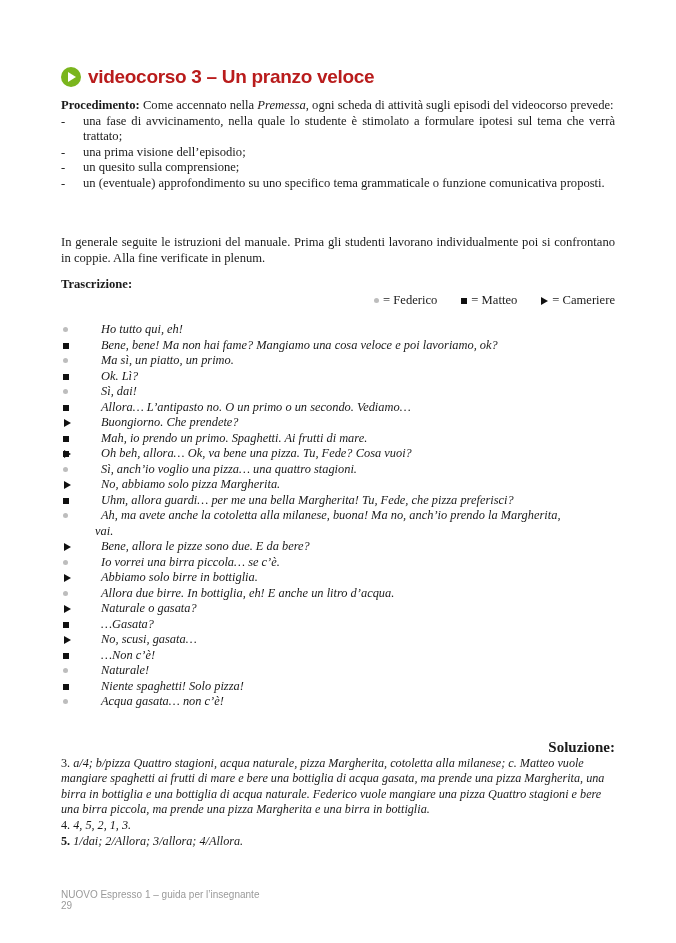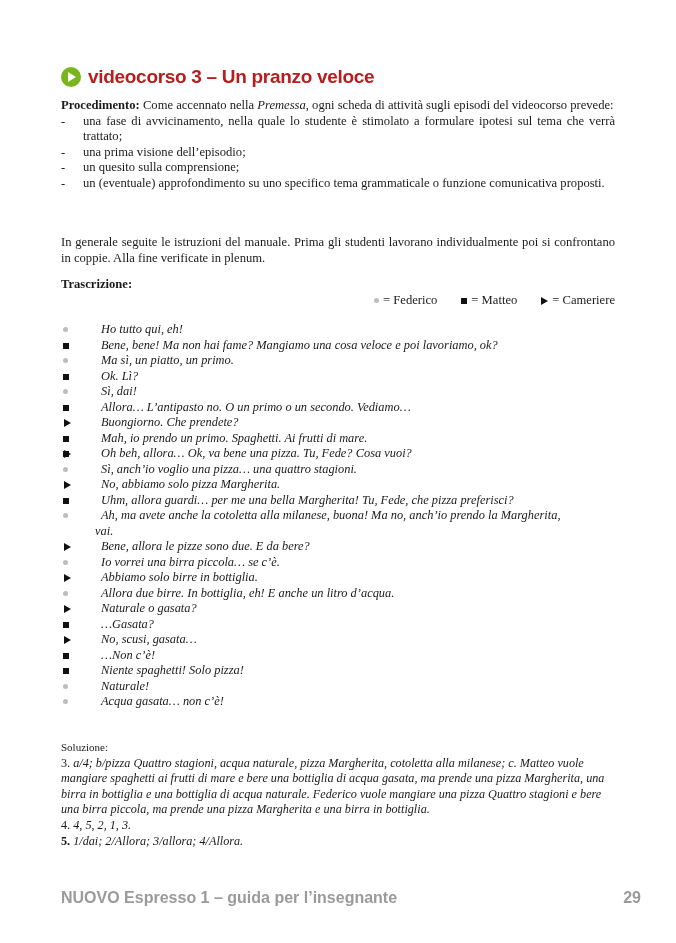--- a/index.html
+++ b/index.html
@@ -37,26 +37,26 @@
     .legend-item { display: flex; align-items: center; gap: 4px; }
     .mk-dot { display: inline-block; width: 5px; height: 5px; border-radius: 50%; background: #bdbdbd; }
     .mk-sq { display: inline-block; width: 6px; height: 6px; background: #111; }
     .mk-tri { display: inline-block; width: 0; height: 0; border-left: 7px solid #111; border-top: 4px solid transparent; border-bottom: 4px solid transparent; }
     .dialogue { position: absolute; left: 0; top: 322px; width: 554px; }
     .line { position: relative; font-style: italic; font-size: 12.4px; line-height: 15.5px; padding-left: 40px; }
     .line .marker { position: absolute; left: 2px; top: 5px; }
     .line .marker.mk-tri { left: 3px; top: 4px; }
     .line .cont { display: block; margin-left: -6px; }
     .solution { position: absolute; left: 0; top: 740px; width: 554px; font-size: 12.2px; line-height: 15.6px; }
-    .solution .label { font-weight: normal; font-size: 11px; }
+    .solution .label { font-weight: bold; font-size: 15px; text-align: right; }
     .solution .it { font-style: italic; }
     .footer {
       position: absolute; left: 61px; top: 889px; width: 580px;
-      font-family: "Liberation Sans", "DejaVu Sans", sans-serif; font-size: 16px;
-      color: #9a9a9a; font-weight: bold; display: flex; justify-content: space-between;
+      font-family: "Liberation Sans", "DejaVu Sans", sans-serif; font-size: 10px;
+      color: #9a9a9a; font-weight: normal; display: flex; justify-content: space-between; flex-direction: column;
     }
   </style>
 </head>
 <body>
 
 <div class="page">
 
   <div class="title">
     <span class="play-icon"></span>
     <span>videocorso 3 – Un pranzo veloce</span>
@@ -109,22 +109,22 @@
       <div class="line"><span class="marker mk-sq"></span><span>Uhm, allora guardi… per me una bella Margherita! Tu, Fede, che pizza preferisci?</span></div>
       <div class="line"><span class="marker mk-dot"></span><span>Ah, ma avete anche la cotoletta alla milanese, buona! Ma no, anch’io prendo la Margherita,</span><span class="cont" style="margin-left: -6px;">vai.</span></div>
       <div class="line"><span class="marker mk-tri"></span><span>Bene, allora le pizze sono due. E da bere?</span></div>
       <div class="line"><span class="marker mk-dot"></span><span>Io vorrei una birra piccola… se c’è.</span></div>
       <div class="line"><span class="marker mk-tri"></span><span>Abbiamo solo birre in bottiglia.</span></div>
       <div class="line"><span class="marker mk-dot"></span><span>Allora due birre. In bottiglia, eh! E anche un litro d’acqua.</span></div>
       <div class="line"><span class="marker mk-tri"></span><span>Naturale o gasata?</span></div>
       <div class="line"><span class="marker mk-sq"></span><span>…Gasata?</span></div>
       <div class="line"><span class="marker mk-tri"></span><span>No, scusi, gasata…</span></div>
       <div class="line"><span class="marker mk-sq"></span><span>…Non c’è!</span></div>
+      <div class="line"><span class="marker mk-dot"></span><span>Naturale!</span></div>
       <div class="line"><span class="marker mk-sq"></span><span>Niente spaghetti! Solo pizza!</span></div>
-      <div class="line"><span class="marker mk-dot"></span><span>Naturale!</span></div>
       <div class="line"><span class="marker mk-dot"></span><span>Acqua gasata… non c’è!</span></div>
     </div>
 
   <div class="solution">
     <div class="label">Soluzione:</div>
     <div><span>3.</span><span class="it"> a/4; b/pizza Quattro stagioni, acqua naturale, pizza Margherita, cotoletta alla milanese; c. Matteo vuole mangiare spaghetti ai frutti di mare e bere una bottiglia di acqua gasata, ma prende una pizza Margherita, una birra in bottiglia e una bottiglia di acqua naturale. Federico vuole mangiare una pizza Quattro stagioni e bere una birra piccola, ma prende una pizza Margherita e una birra in bottiglia.</span></div>
     <div><span>4.</span><span class="it"> 4, 5, 2, 1, 3.</span></div>
     <div><span class="bold">5.</span><span class="it"> 1/dai; 2/Allora; 3/allora; 4/Allora.</span></div>
   </div>
 

